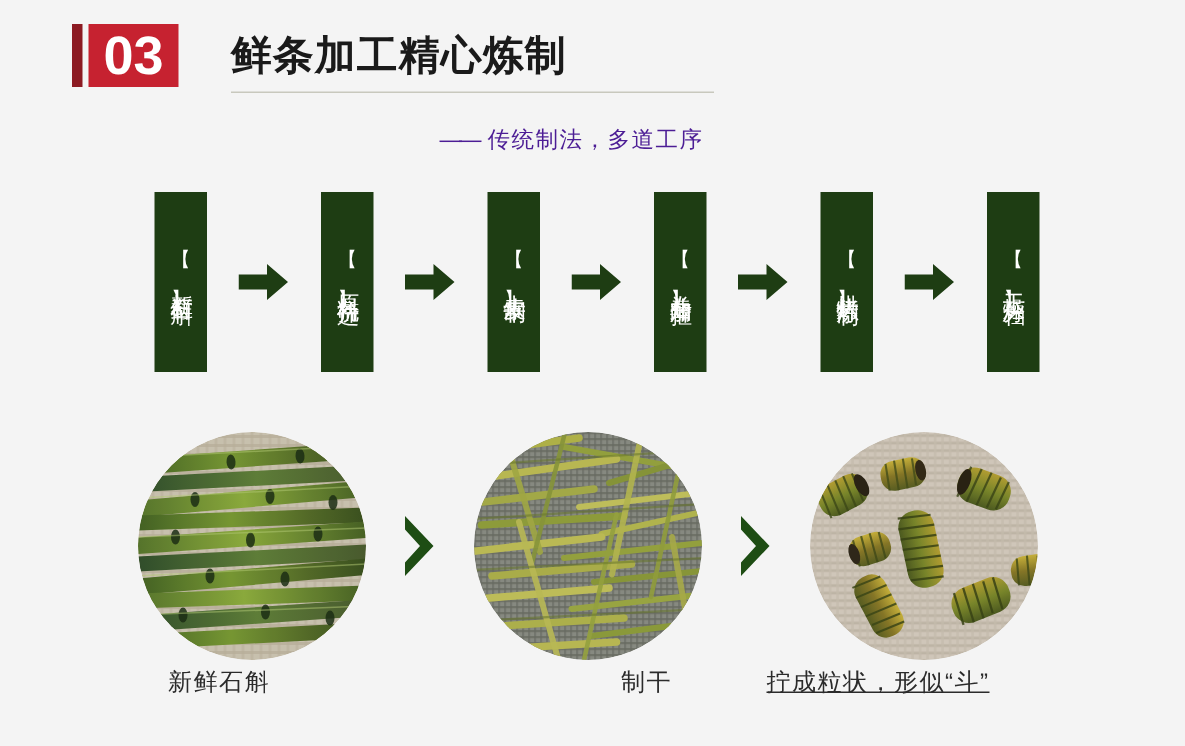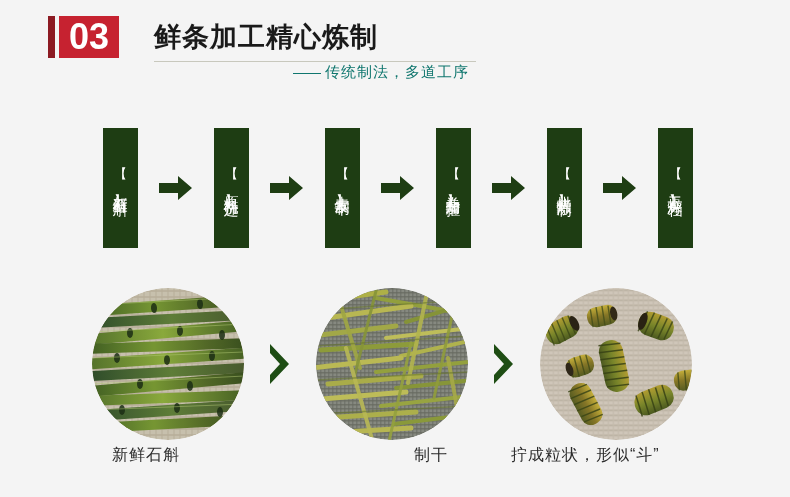--- a/index.html
+++ b/index.html
@@ -69,23 +69,23 @@
     position: absolute;
     left: 0;
     bottom: -4px;
     width: 322px;
     height: 1px;
     background: #c8c8bd;
   }
   .hdr-sub {
     position: absolute;
     left: 245px;
-    top: 47px;
+    top: 68px;
     font-size: 15px;
-    color: #0f766e;
+    color: #4c1d95;
     letter-spacing: 1px;
     white-space: nowrap;
     text-align: center;
   }
   .hdr-sub .dash {
     letter-spacing: -2px;
     margin-right: 6px;
   }
 
   
@@ -177,21 +177,21 @@
   }
   .cap {
     position: absolute;
     font-size: 16px;
     color: #2b2b2b;
     white-space: nowrap;
     letter-spacing: 1px;
   }
   .cap-1 { left: 112px; }
   .cap-2 { left: 374px; margin-left: 40px; }
-  .cap-3 { left: 511px; }
+  .cap-3 { left: 511px; text-decoration: underline; }
 </style>
 </head>
 <body>
 
 <div class="header">
   <div class="hdr-row">
     <div class="hdr-darkbar"></div>
     <div class="hdr-gap"></div>
     <div class="hdr-numbox">03</div>
     <div class="hdr-title-wrap">

